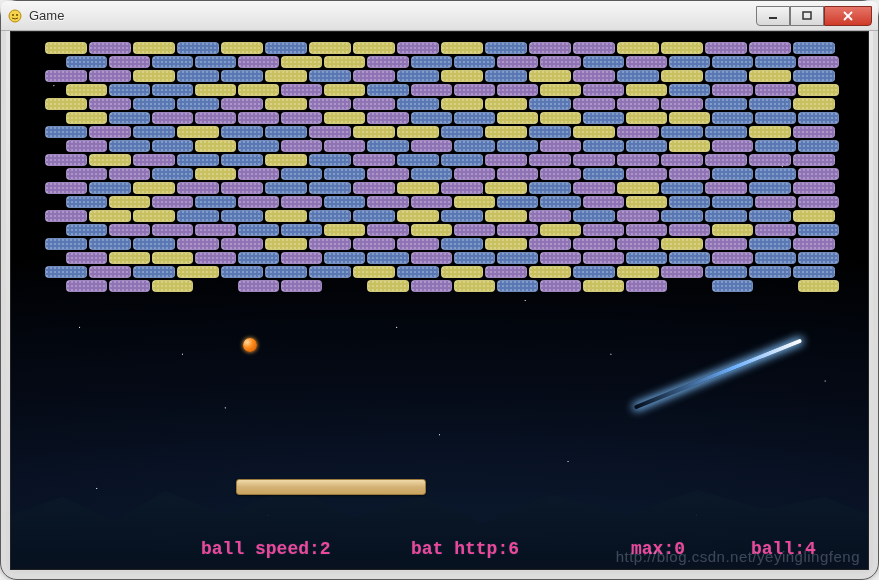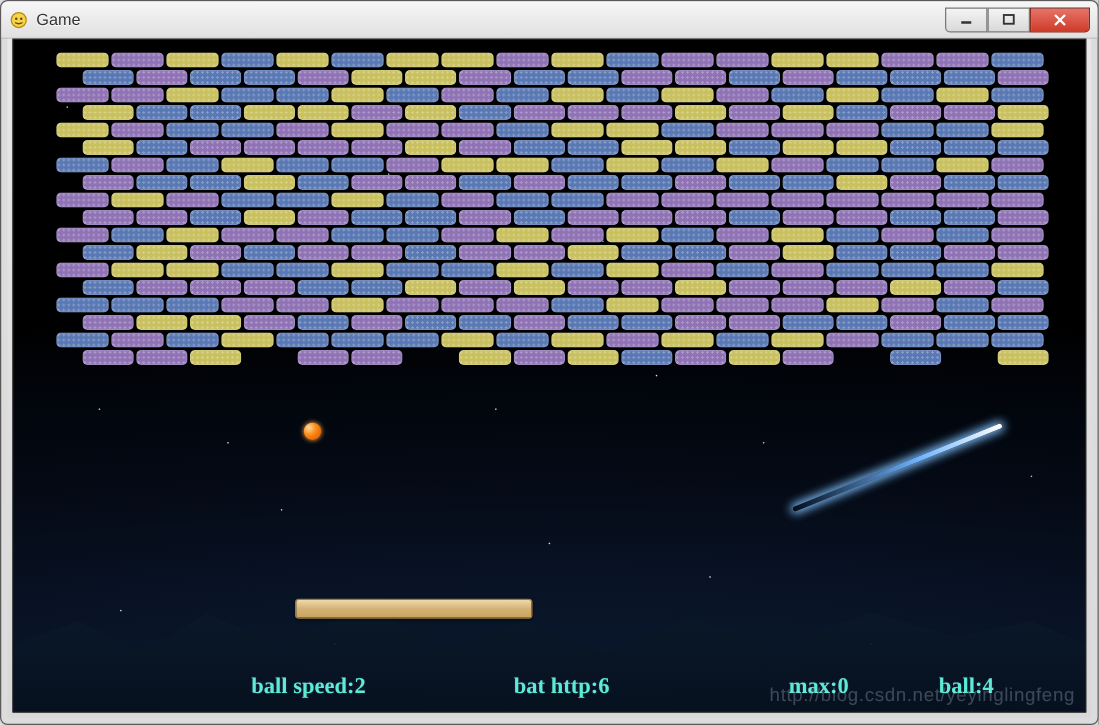--- a/index.html
+++ b/index.html
@@ -9,21 +9,21 @@
     width: 879px;
     height: 580px;
     overflow: hidden;
     position: relative;
   }
   .window {
     position: absolute;
     left: 0; top: 0;
     width: 879px; height: 580px;
     border: 1px solid #5a5a5a;
-    border-radius: 6px;
+    border-radius: 17px;
     background: linear-gradient(#e8e8e8, #d8d8d8);
     box-shadow: 0 0 4px rgba(0,0,0,0.3), inset 0 0 0 5px #dcdcdc;
   }
   .titlebar {
     height: 30px;
     display: flex;
     align-items: center;
     padding: 0 6px;
     background: linear-gradient(#f7f7f7, #e0e0e0);
     border-bottom: 1px solid #b0b0b0;
@@ -150,24 +150,24 @@
     position: absolute;
     height: 16px;
     border-radius: 3px;
     background: linear-gradient(#f0d9a8, #d4b276 50%, #c9a35f);
     border: 1px solid #9c7a3d;
     box-shadow: 0 1px 2px rgba(0,0,0,0.5);
   }
   .status {
     position: absolute;
     bottom: 10px;
-    font-family: Liberation Serif, serif;
+    font-family: Liberation Mono, monospace;
     font-size: 18px;
     font-weight: 600;
-    color: #5eead4;
+    color: #ec4899;
     text-shadow: 0 0 2px rgba(80,120,180,0.3);
   }
   .watermark {
     position: absolute;
     right: 8px; bottom: 4px;
     font-size: 15px;
     color: rgba(220,230,255,0.25);
     font-family: Arial, sans-serif;
     letter-spacing: 0.5px;
   }

